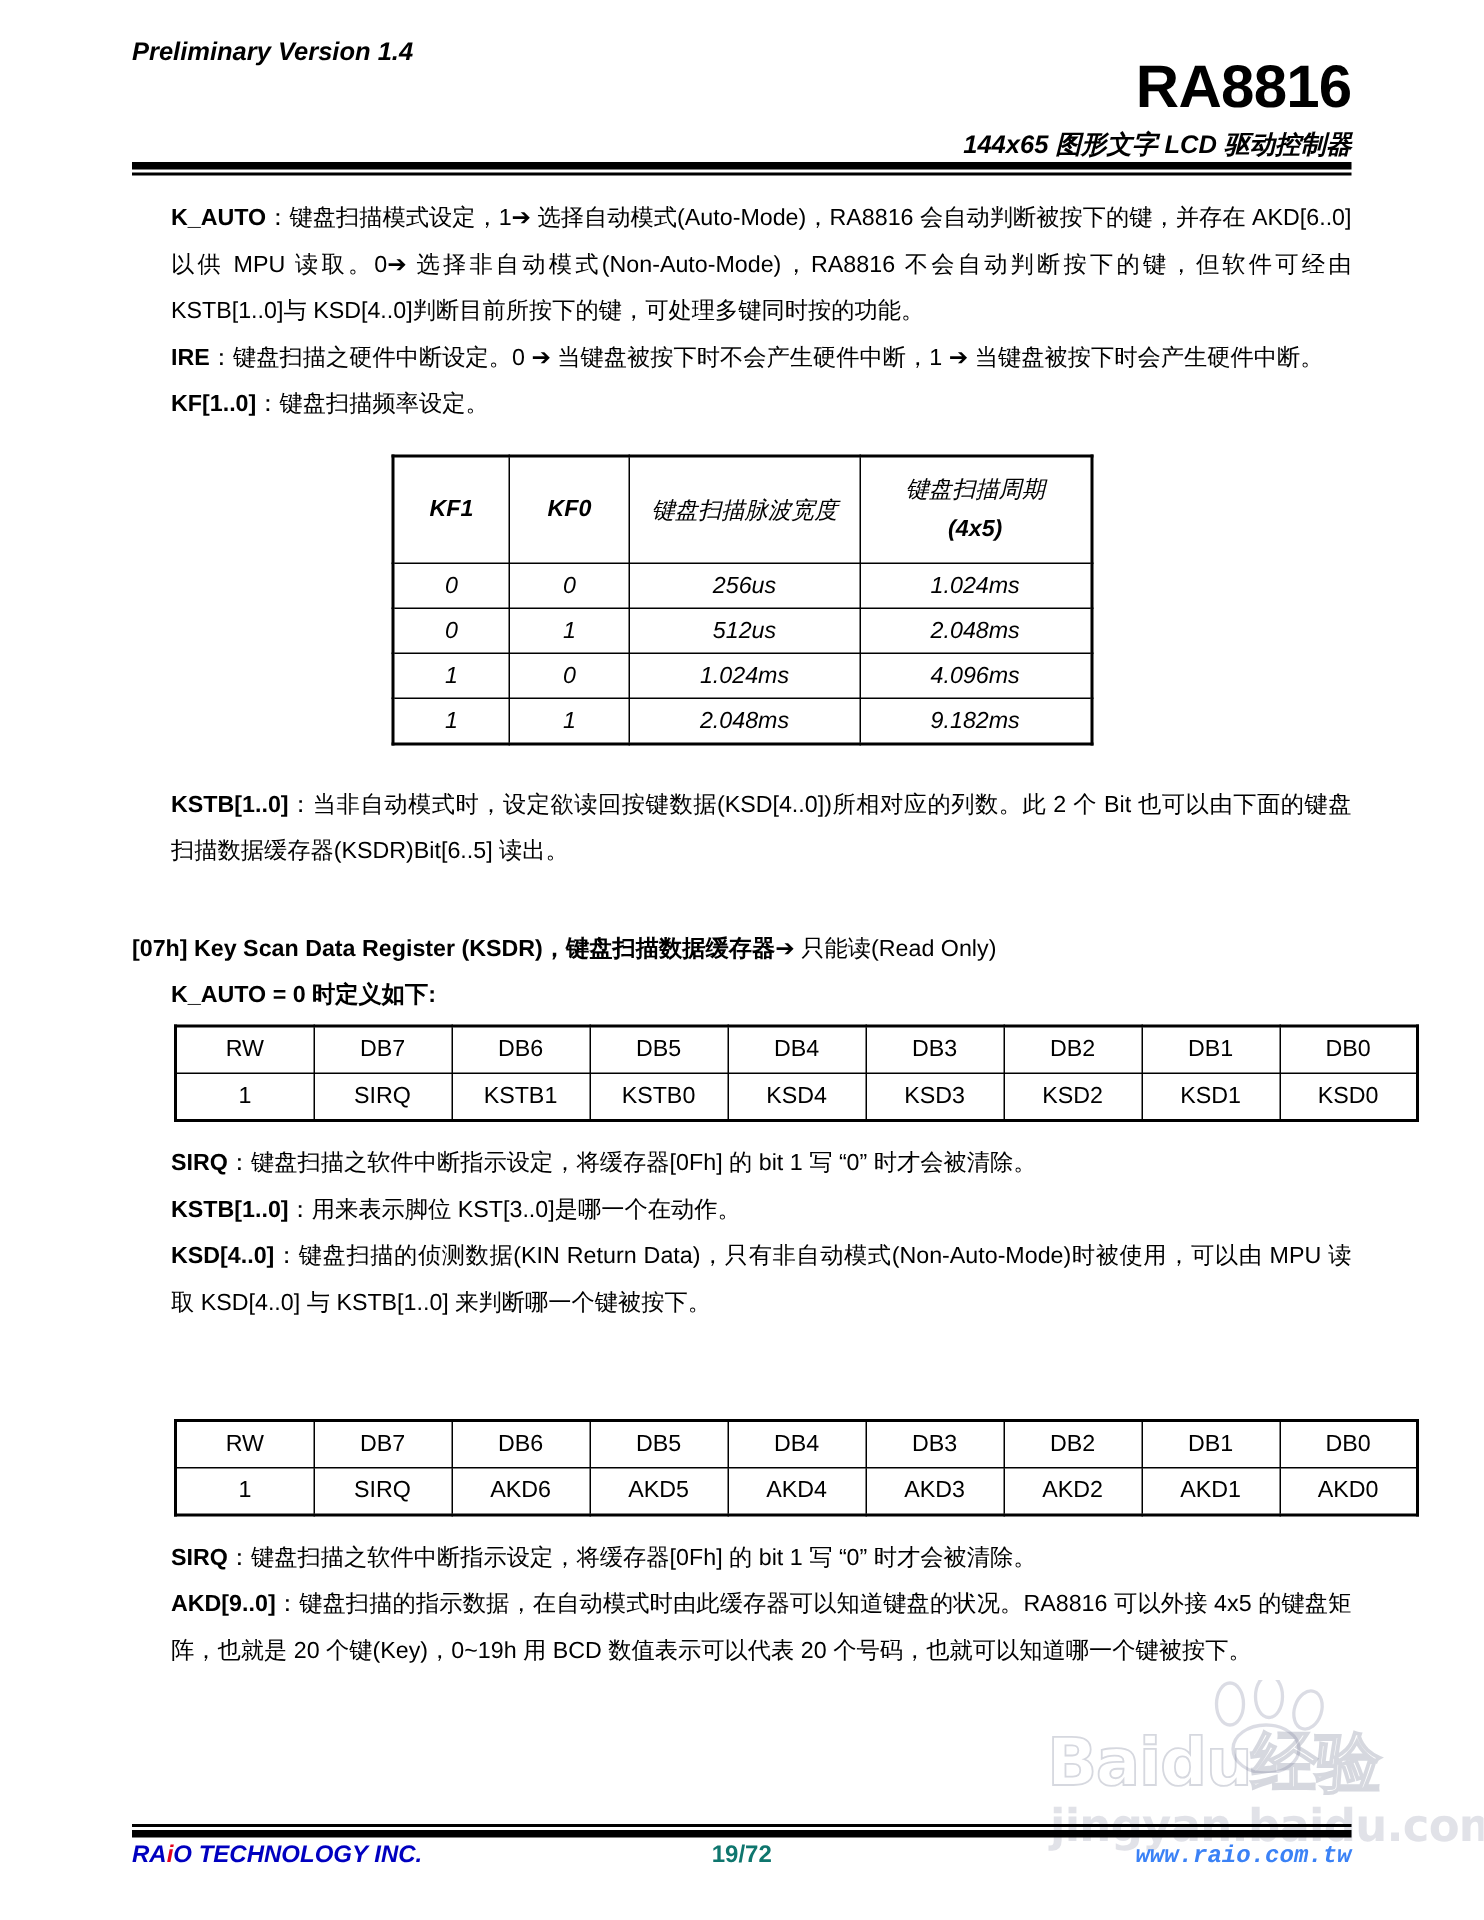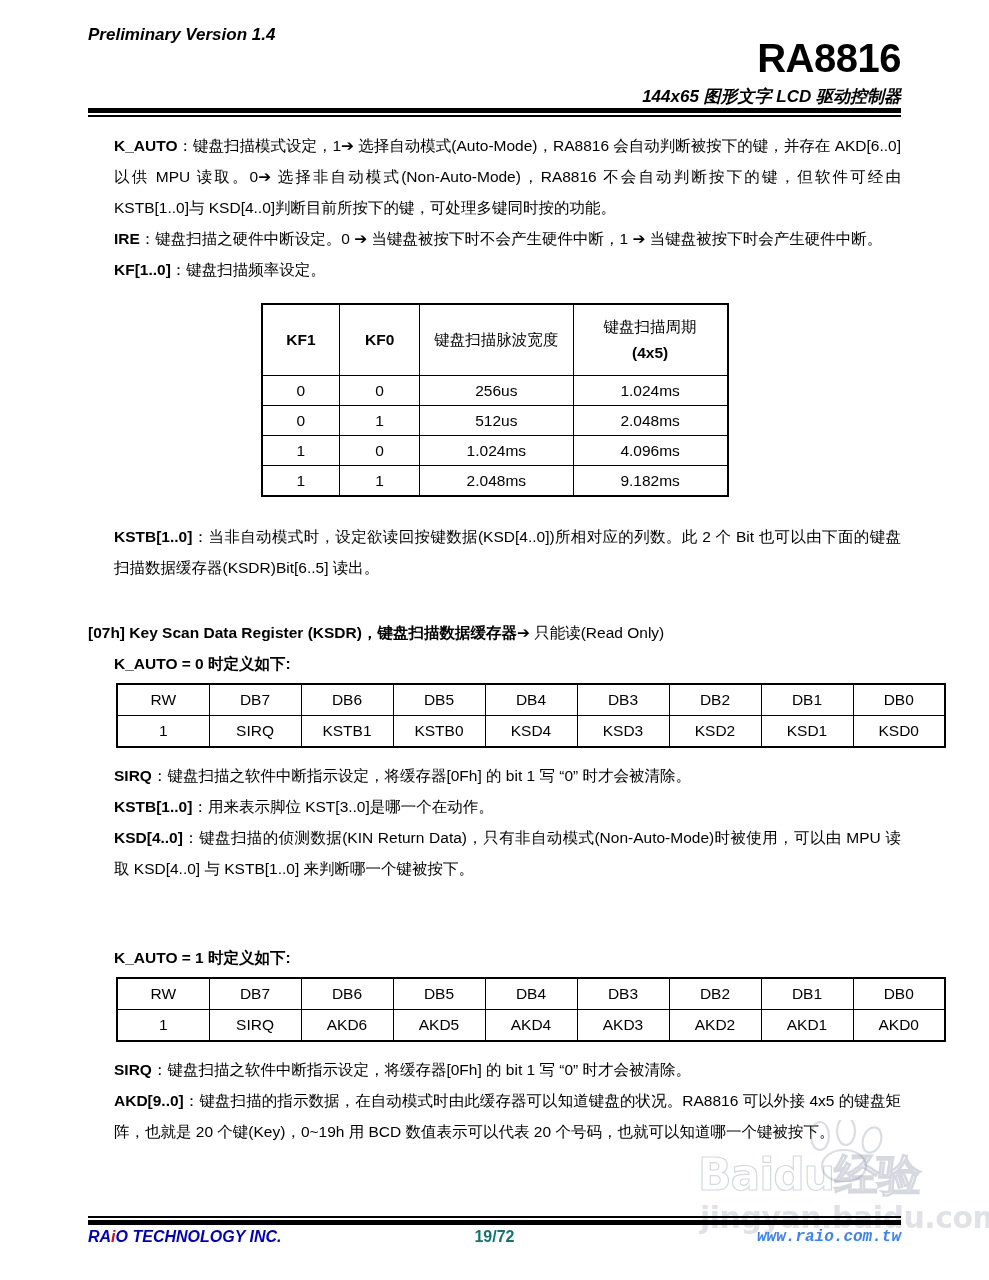--- a/index.html
+++ b/index.html
@@ -126,20 +126,21 @@
     padding: 0;
     line-height: 24px;
   }
   .tbl-caption .cn { font-weight: normal; }
 
   table.kf {
     border-collapse: collapse;
     margin: 6px auto 0 auto;
     width: 468px;
     border: 2.5px solid #000;
+    font-style: italic;
   }
   table.kf th, table.kf td {
     border: 1px solid #000;
     text-align: center;
     font-size: 15.5px;
     font-family: "Liberation Sans", "DejaVu Sans", sans-serif;
   }
   table.kf th {
     font-weight: bold;
     height: 66px;
@@ -368,21 +369,20 @@
 
     <p class="para indent"><span class="b">SIRQ</span><span>：键盘扫描之软件中断指示设定，将缓存器[0Fh] 的 bit 1 写 “0” 时才会被清除。</span></p>
 
     <p class="para indent"><span class="b">KSTB[1..0]</span><span>：用来表示脚位 KST[3..0]是哪一个在动作。</span></p>
 
     <p class="para indent"><span class="b">KSD[4..0]</span><span>：键盘扫描的侦测数据(KIN Return Data)，只有非自动模式(Non-Auto-Mode)时被使用，可以由 MPU 读取 KSD[4..0] 与 KSTB[1..0] 来判断哪一个键被按下。</span></p>
 
     <div class="spacer-lg"></div>
     <div class="spacer-md"></div>
 
-    <p class="para indent"><span class="b">K_AUTO = 1 时定义如下:</span></p>
 
     <table class="reg">
       <tbody>
         <tr>
           <td>RW</td>
           <td>DB7</td>
           <td>DB6</td>
           <td>DB5</td>
           <td>DB4</td>
           <td>DB3</td>

